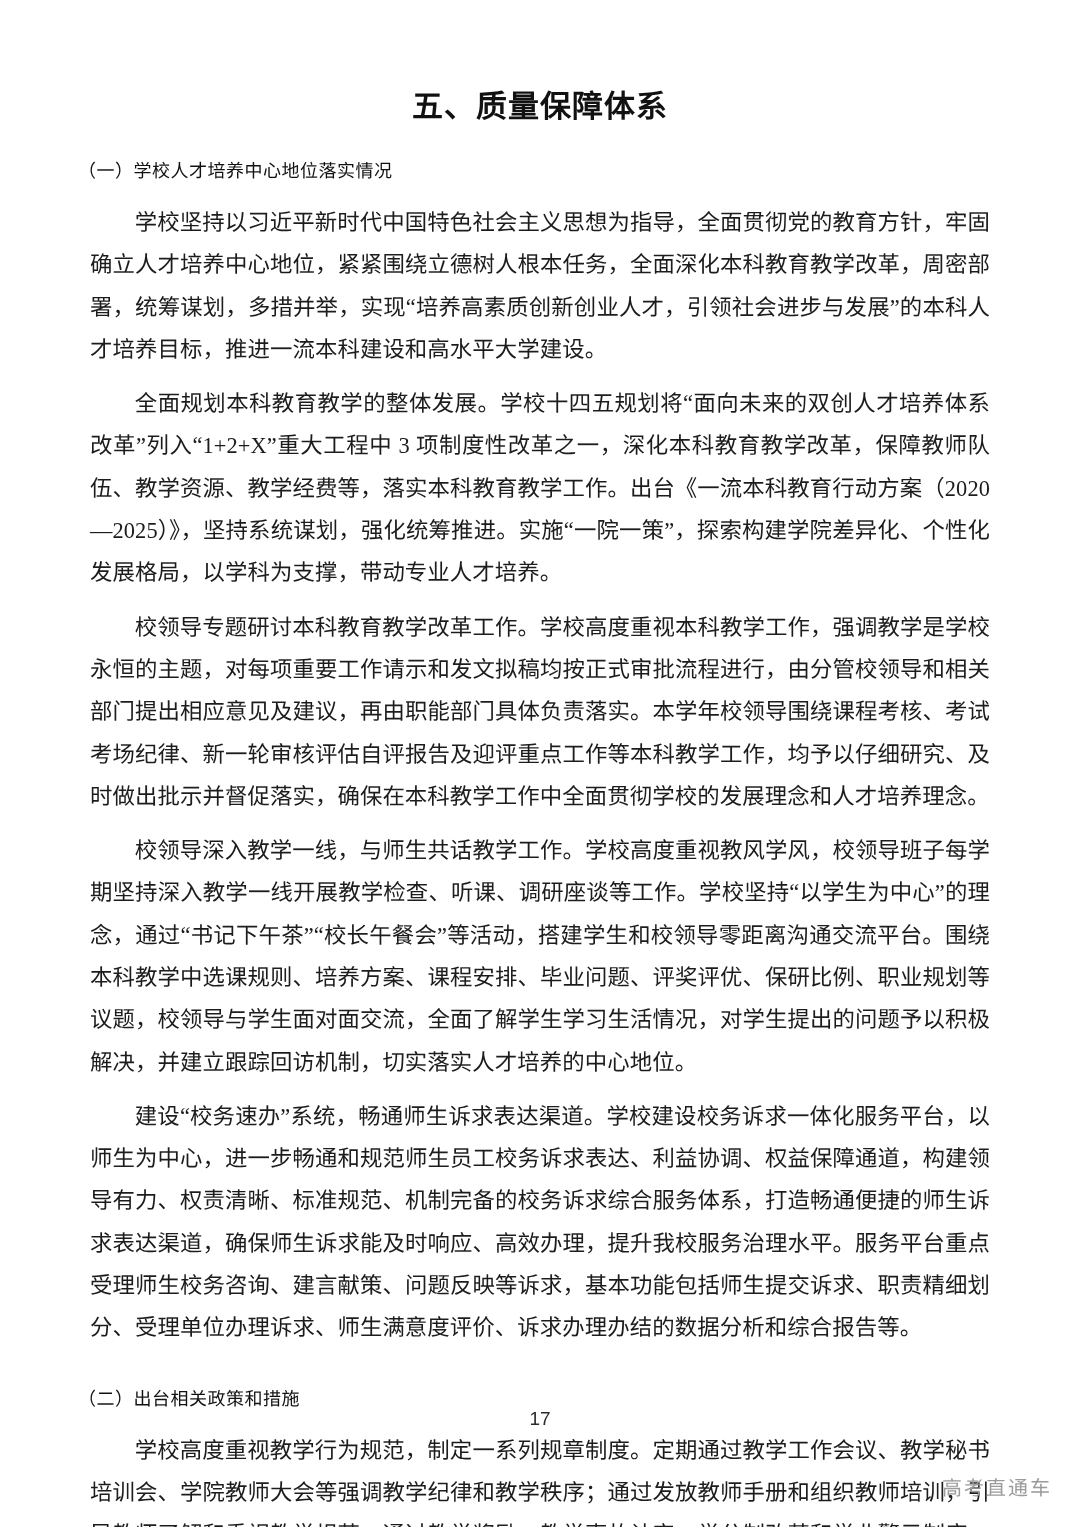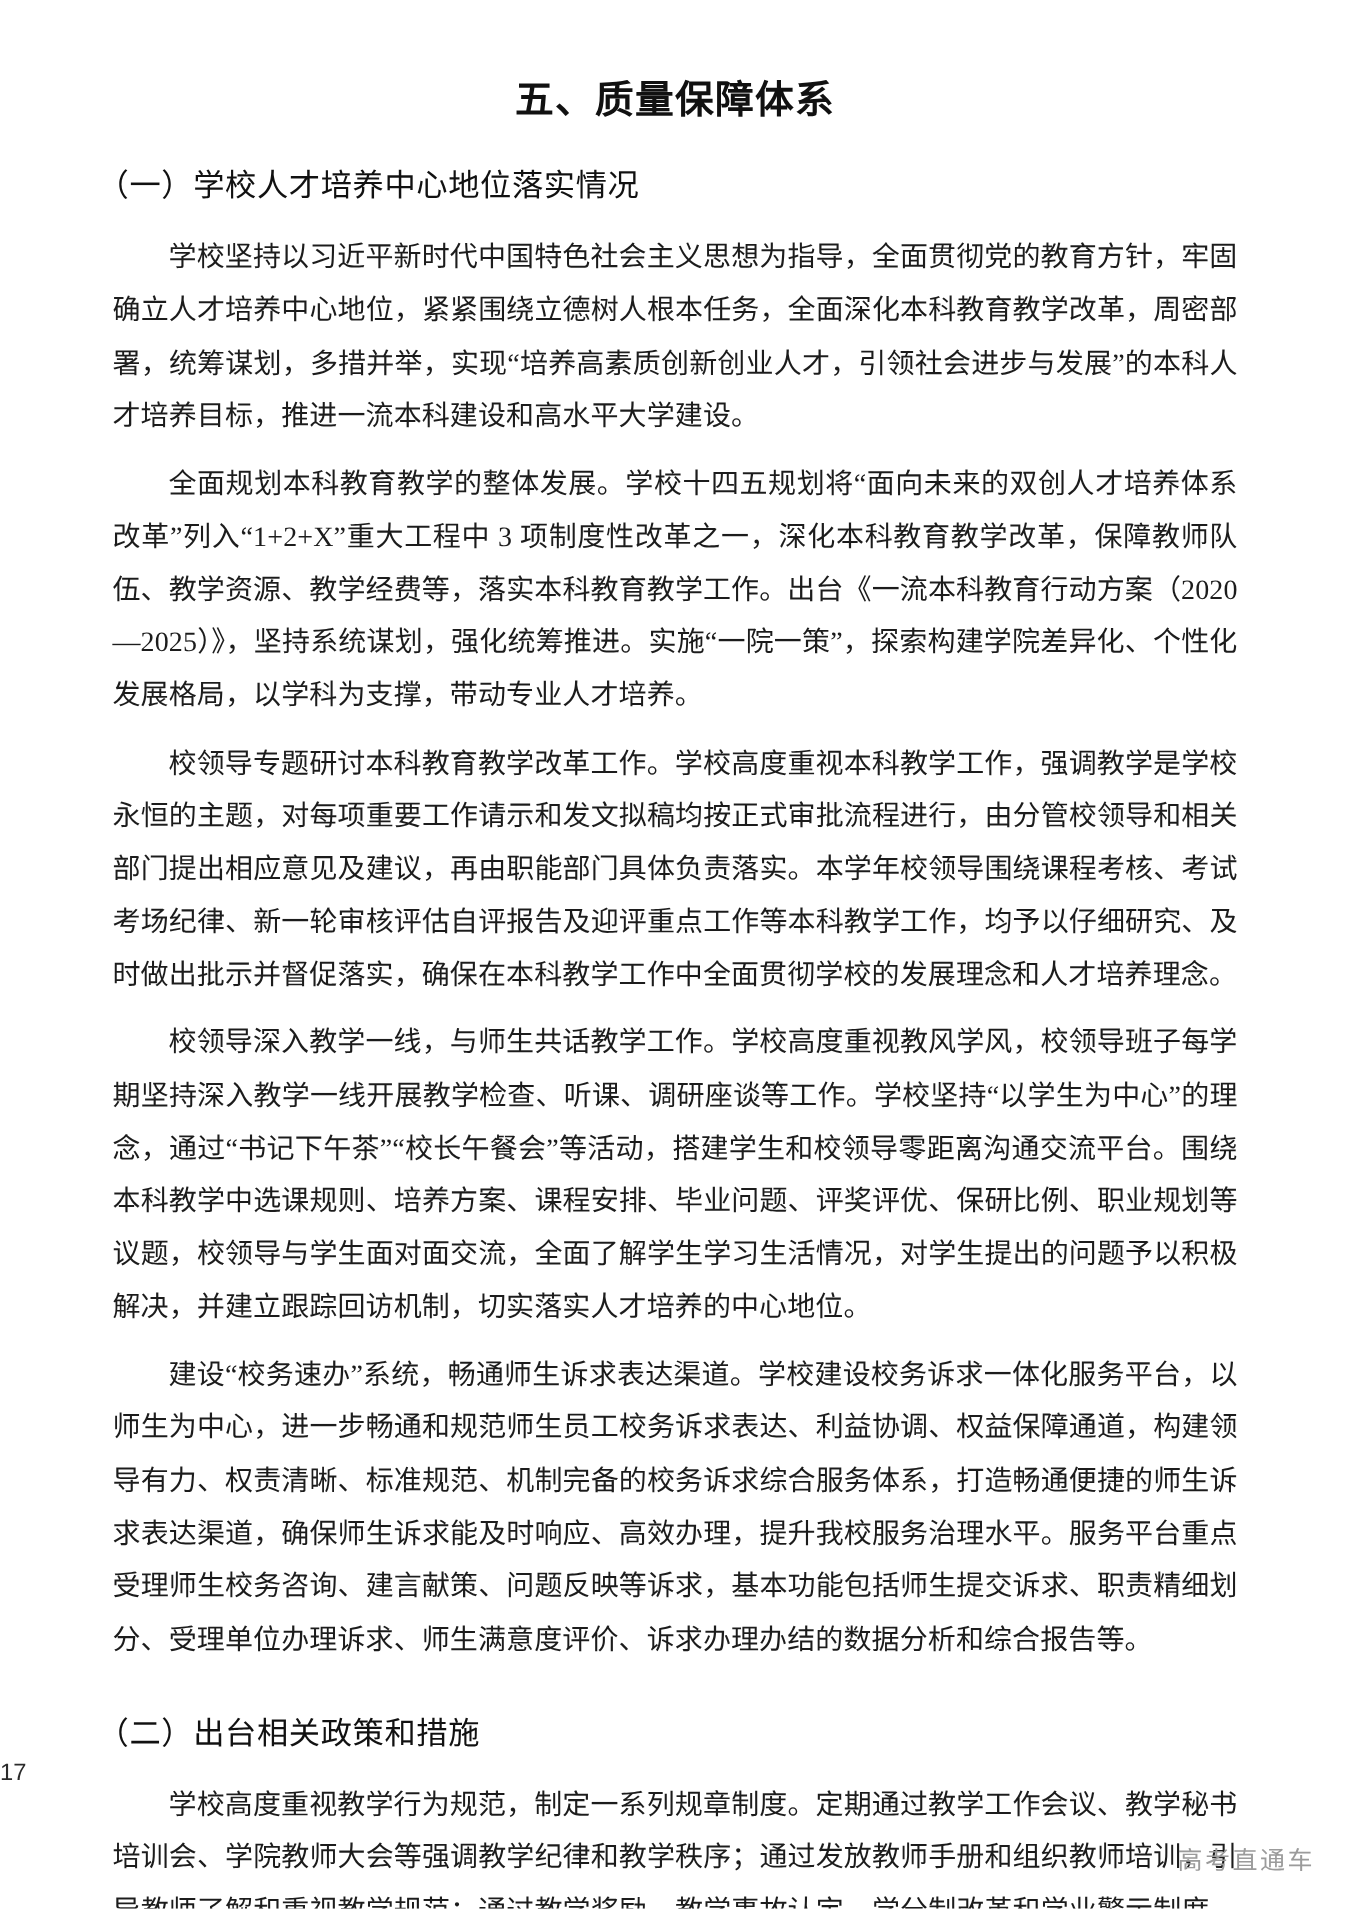--- a/index.html
+++ b/index.html
@@ -22,35 +22,35 @@
 
   .content {
     position: absolute;
     left: 78px;
     top: 0;
     width: 924px;
   }
 
   .doc-title {
     margin: 0;
-    padding-top: 59px;
+    padding-top: 86px;
     text-align: center;
     font-size: 31px;
     font-weight: bold;
     letter-spacing: 1px;
     line-height: 1.35;
     font-family: "Liberation Sans", "DejaVu Sans", sans-serif;
     color: #111111;
   }
 
   .section-heading {
     margin: 0;
     padding-top: 30px;
     padding-bottom: 6px;
-    font-size: 25px;
+    font-size: 18px;
     font-weight: normal;
     line-height: 1.45;
     letter-spacing: 0.5px;
     font-family: "Liberation Sans", "DejaVu Sans", sans-serif;
     color: #111111;
   }
 
   .section-heading.second {
     padding-top: 24px;
   }
@@ -65,21 +65,21 @@
     letter-spacing: 0.1px;
     color: #1c1c1c;
     word-break: break-all;
   }
 
   .page-number {
     position: absolute;
     left: 0;
     right: 0;
     top: 1408px;
-    text-align: left;
+    text-align: center;
     font-size: 19px;
     font-family: "Liberation Sans", "DejaVu Sans", sans-serif;
     color: #2b2b2b;
   }
 
   .watermark {
     position: absolute;
     right: 28px;
     top: 1472px;
     font-size: 20px;

